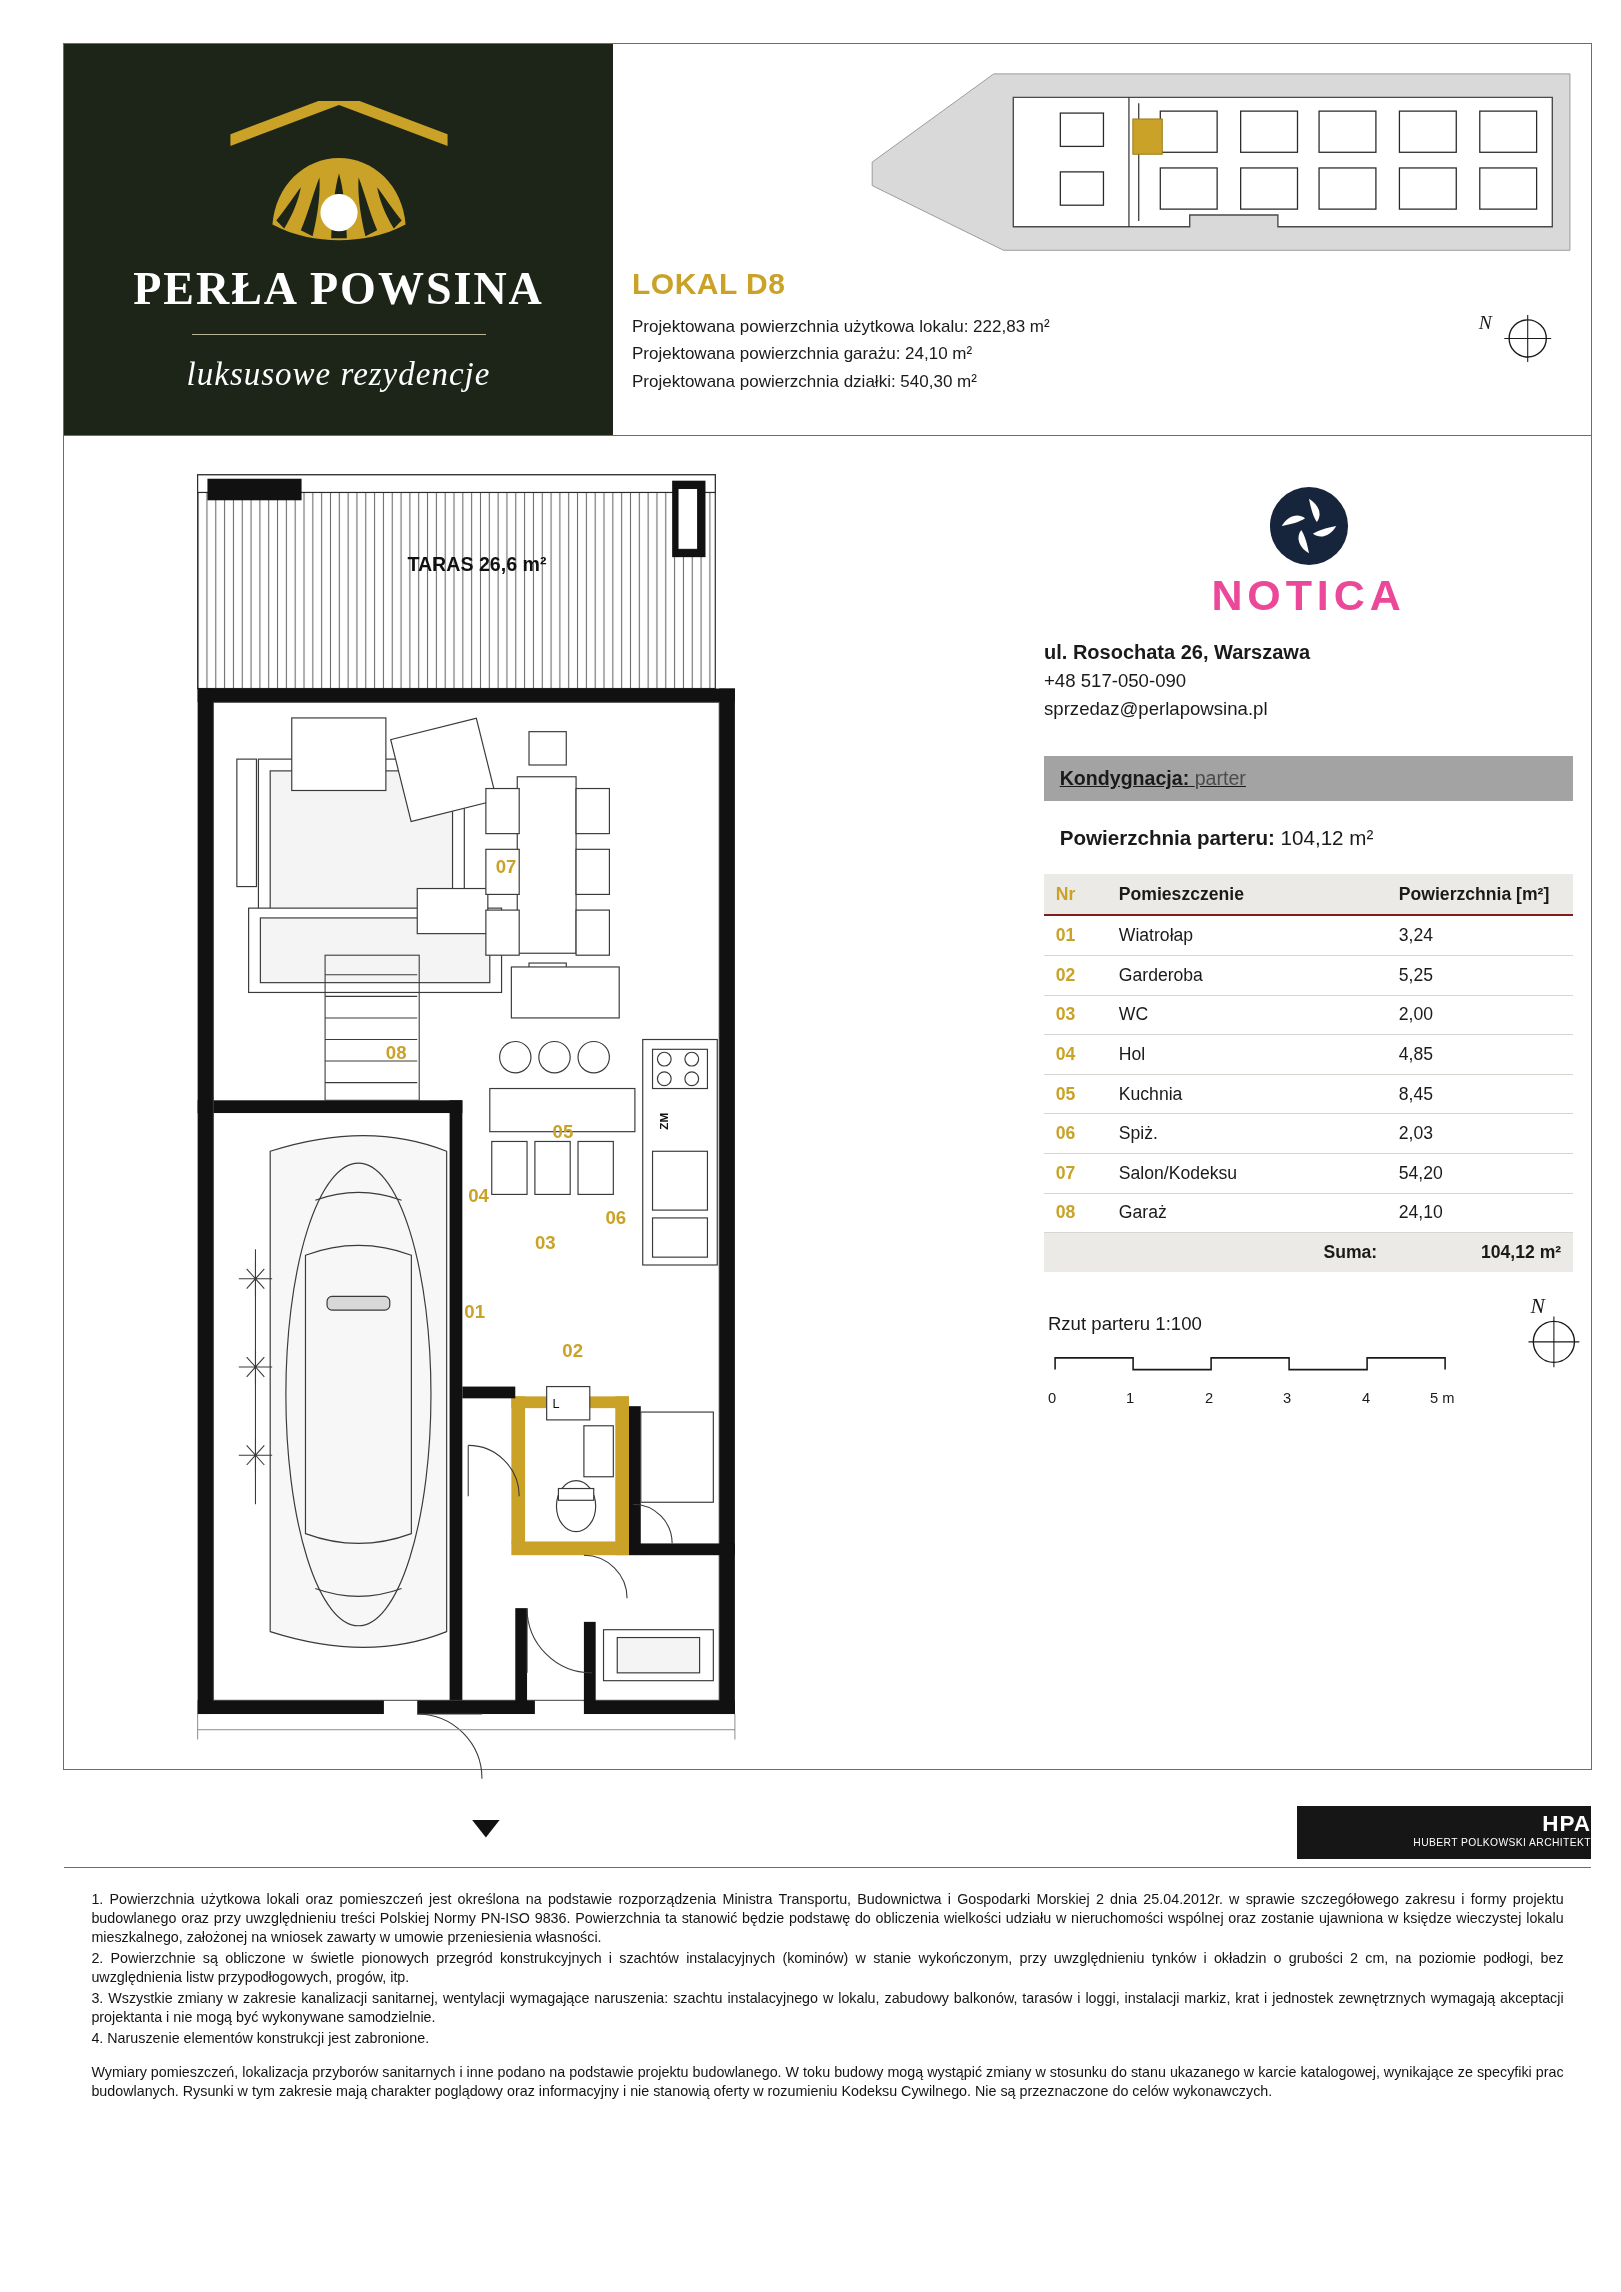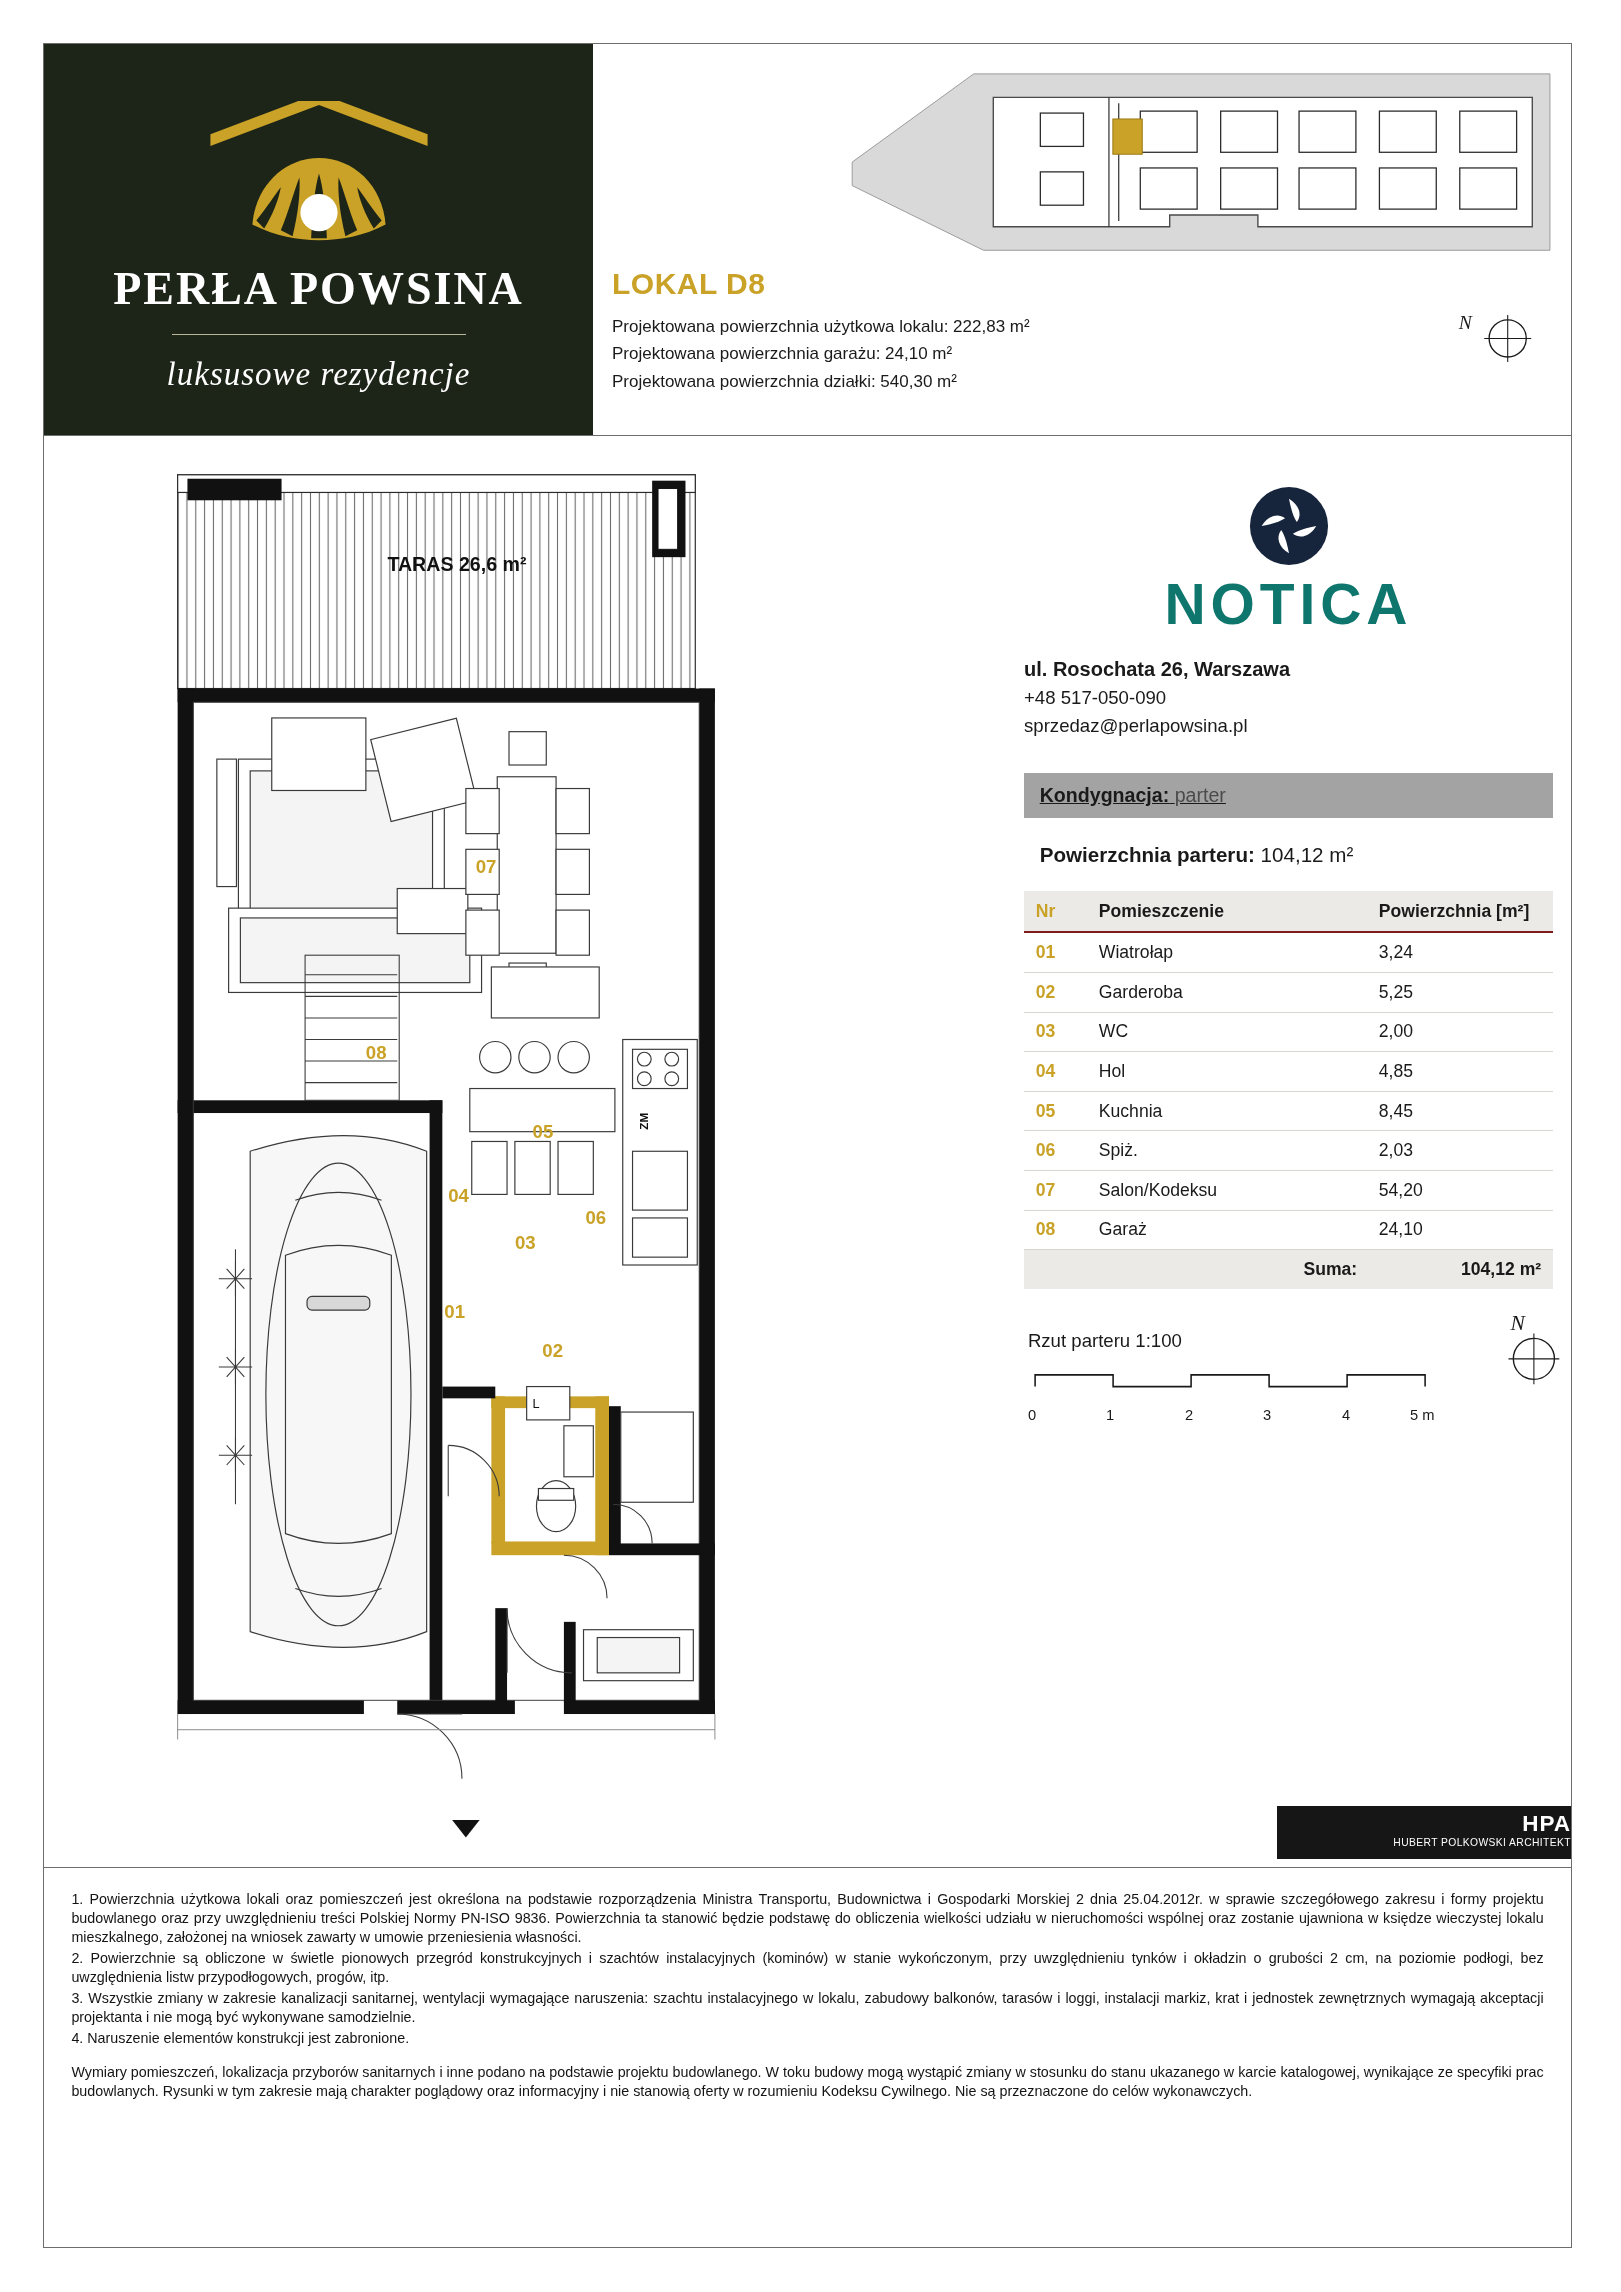--- a/index.html
+++ b/index.html
@@ -9,21 +9,21 @@
     background:#ffffff;
     font-family:"Liberation Sans", sans-serif;
     color:#1a1a1a;
     position:relative;
   }
   .page {
     position:absolute; left:0; top:0; width:1621px; height:2293px;
     background:#ffffff;
   }
   .sheet {
-    position:absolute; left:43px; top:43px; width:1529px; height:2205px;
+    position:absolute; left:63px; top:43px; width:1529px; height:1727px;
     border:1px solid #6d6d6d;
     background:#fff;
   }
 
   
   .header {
     position:absolute; left:0; top:0; width:1527px; height:392px;
     border-bottom:1px solid #6d6d6d;
   }
   .brand {
@@ -78,21 +78,21 @@
   .plan-area {
     position:absolute; left:59px; top:421px; width:863px; height:1500px;
   }
 
   
   .right-col {
     position:absolute; left:980px; top:441px; width:529px;
   }
   .notica-logo-wrap { text-align:center; }
   .notica-word {
-    font-size:57px; font-weight:700; letter-spacing:4.9px; color:#0f766e;
+    font-size:43px; font-weight:700; letter-spacing:4.9px; color:#ec4899;
     margin-top:3.9px;
   }
   .biuro {
     margin-top:21.6px;
     background:#eceae6;
     text-align:center;
     font-size:23.5px; font-weight:700;
     padding:11.8px 0;
     letter-spacing:0.3px;
   }

